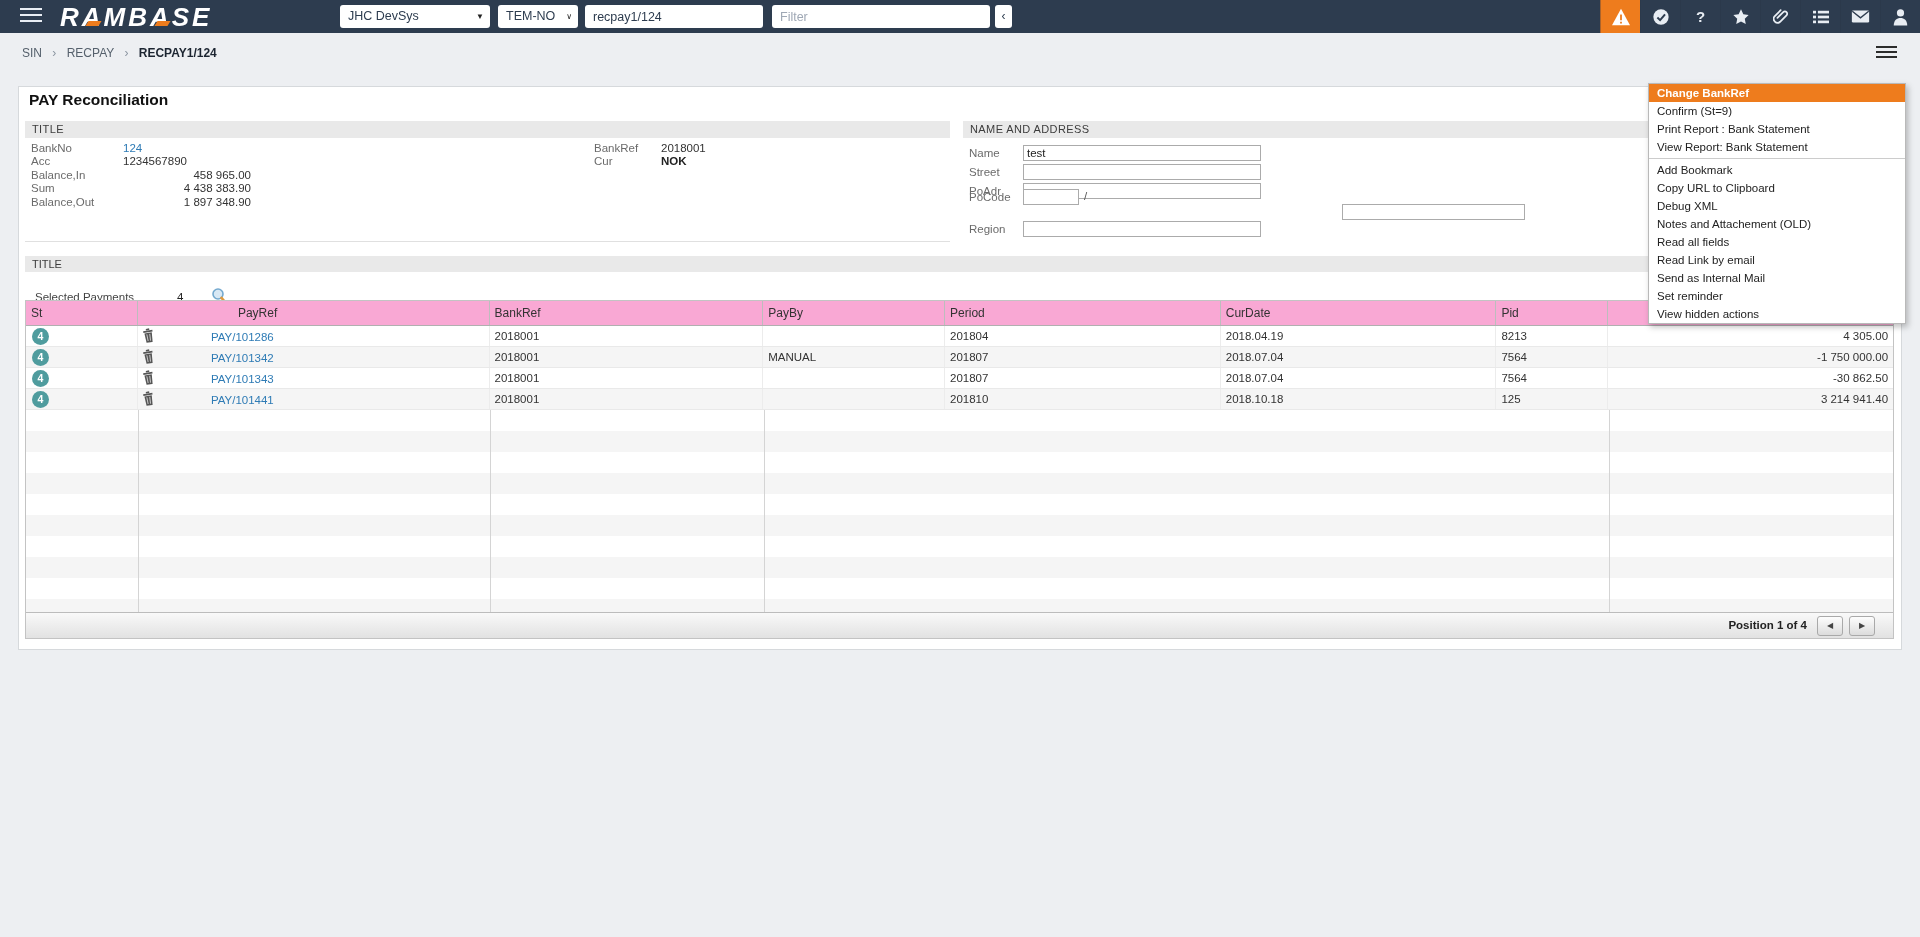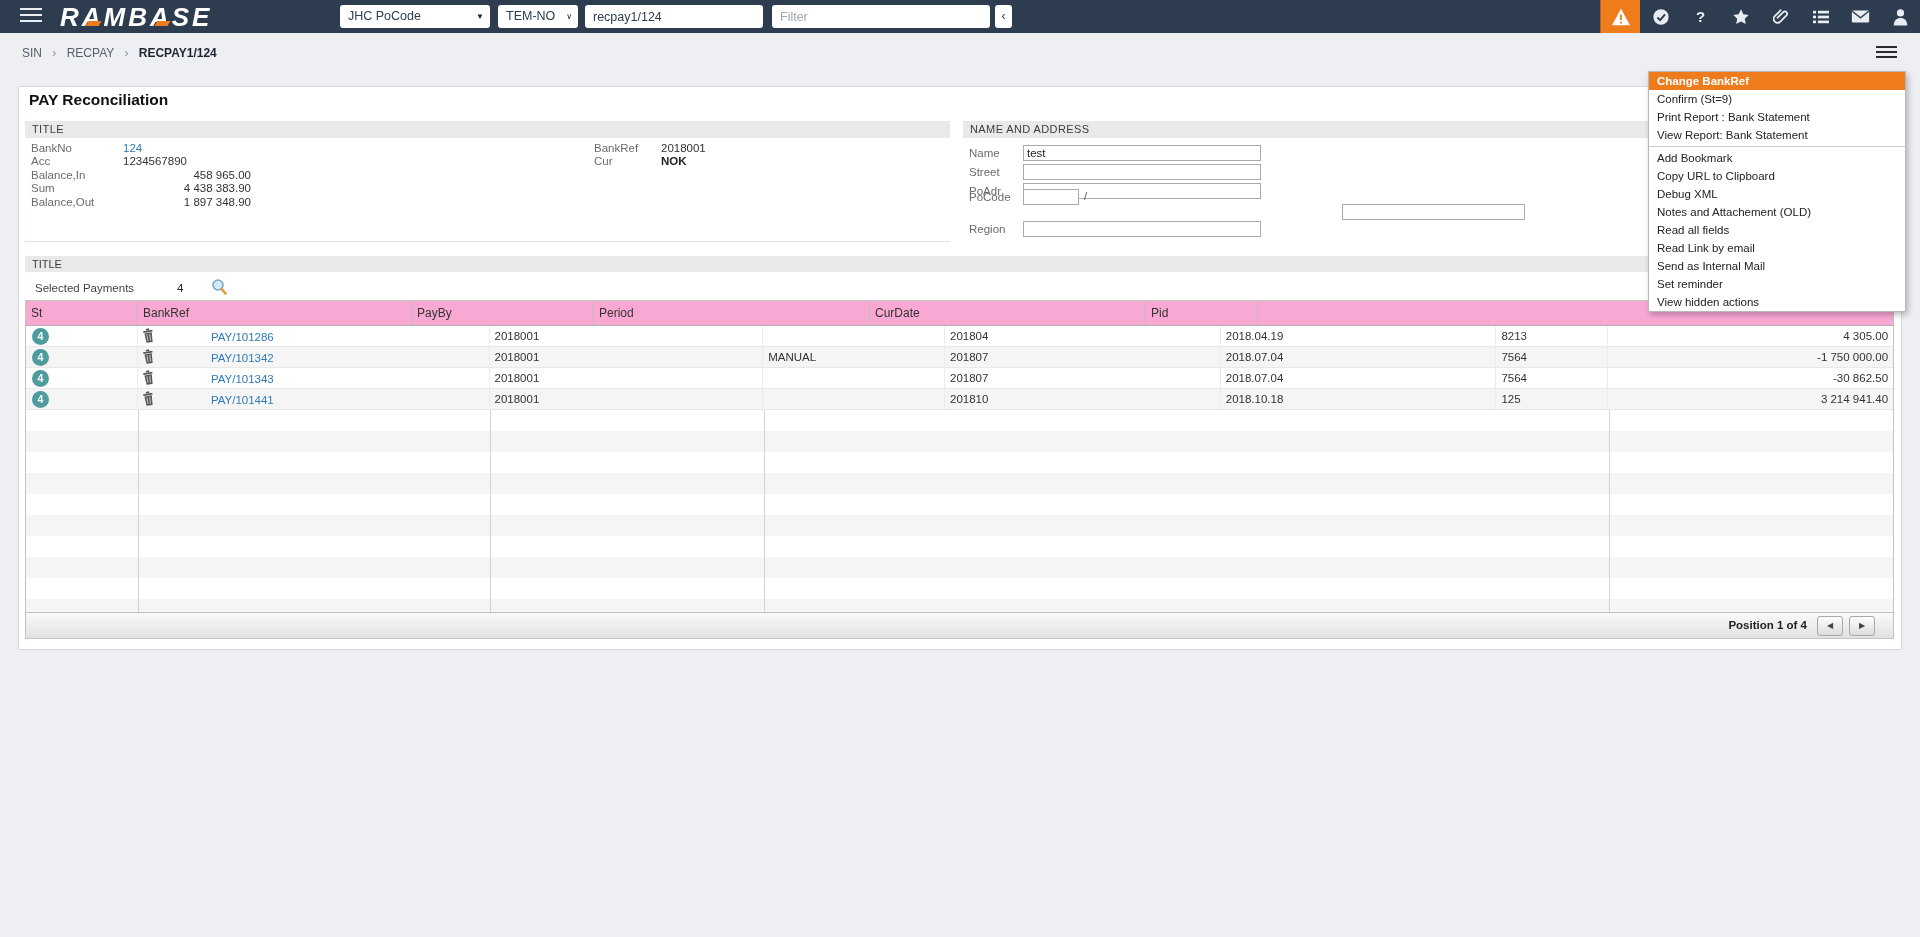--- a/index.html
+++ b/index.html
@@ -72,22 +72,22 @@
   .alabel { display:inline-block; width:54px; color:#6b6b6b; vertical-align:middle; }
   .ainput { height:16px; width:238px; border:1px solid #ababab; font-family:"Liberation Sans",sans-serif;
     font-size:11.5px; color:#222; padding:0 3px; outline:none; vertical-align:middle; }
   .ainput.small { width:56px; }
   .slash { margin-left:5px; color:#555; }
   .ainput.extra { position:absolute; left:379px; top:83px; width:183px; }
 
   
   .panel-hd2 { position:absolute; left:6px; top:169px; width:1872px; height:16px;
     background:#e9e9e9; font-size:11px; color:#3c3c3c; line-height:16px; padding-left:7px; }
-  .sel-row { position:absolute; left:6px; top:188px; width:1872px; height:27px;
-    border-bottom:1px solid #a3a3a3; font-size:11.5px; }
+  .sel-row { position:absolute; left:6px; top:197px; width:1872px; height:27px;
+    border-bottom:4px solid #a3a3a3; font-size:11.5px; }
   .sel-label { position:absolute; left:10px; top:7px; color:#444; }
   .sel-count { position:absolute; left:152px; top:7px; color:#222; }
   .sel-zoom { position:absolute; left:185px; top:3px; cursor:pointer; }
 
   .tbl { position:absolute; left:6px; top:213px; width:1869px;
     border:1px solid #c3c3c3; font-size:11.5px; }
   .thead { display:flex; height:25px; background:#f9a8d4; border-bottom:1px solid #b0b0b0; }
   .th { line-height:24px; font-size:12px; color:#333; padding-left:5px;
     border-right:1px solid #bdbdbd; overflow:hidden; white-space:nowrap; cursor:pointer; }
   .th:last-child { border-right:none; }
@@ -110,21 +110,21 @@
   .tempty .vdiv { position:absolute; top:0; bottom:0; width:1px; background:#d4d4d4; }
   .tfoot { height:26px; background:linear-gradient(#f9f9f9,#e2e2e2);
     border-top:1px solid #bcbcbc; position:relative; }
   .pos-text { position:absolute; right:86px; top:6px; font-size:11.5px; font-weight:bold; color:#222; }
   .pg-btn { position:absolute; top:3px; width:26px; height:20px; border:1px solid #a9a9a9;
     border-radius:3px; background:linear-gradient(#fdfdfd,#dcdcdc); color:#444;
     font-size:8px; line-height:18px; text-align:center; cursor:pointer; }
   .pg-prev { right:50px; } .pg-next { right:18px; }
 
   
-  .ctx-menu { position:absolute; left:1648px; top:71px; width:258px; background:#fff;
+  .ctx-menu { position:absolute; left:1648px; top:83px; width:258px; background:#fff;
     border:1px solid #b9b9b9; box-shadow:2px 3px 6px rgba(0,0,0,.25); z-index:40; }
   .ctx-item { height:18px; line-height:18px; font-size:11.5px; color:#222;
     padding-left:8px; white-space:nowrap; cursor:pointer; }
   .ctx-item.active { background:#ee7c1d; color:#fff; font-weight:bold; }
   .ctx-sep { height:1px; background:#ccc; margin:2px 0; }
 </style>
 </head>
 <body>
 
 <header class="navbar">
@@ -132,21 +132,21 @@
       <i></i>
       <i></i>
       <i></i>
     </div>
   <div class="logo">
     <span>RAMBASE</span>
     <span class="acc a1"></span>
     <span class="acc a2"></span>
   </div>
   <div class="nav-select sel-company">
-    <span>JHC PoCode</span>
+    <span>JHC DevSys</span>
     <span class="caret">▼</span>
   </div>
   <div class="nav-select sel-module">
     <span>TEM-NO</span>
     <span class="caret">∨</span>
   </div>
   <input class="nav-input inp-program" value="recpay1/124" style="">
   <input class="nav-input inp-filter" placeholder="Filter" style="">
   <button class="nav-collapse">‹</button>
   <div class="nav-icons">
@@ -262,20 +262,21 @@
       <svg width="18" height="19" viewBox="0 0 18 19">
           <circle cx="8" cy="7" r="5" fill="#d8e8f4" stroke="#74a9cf" stroke-width="1.6"></circle>
           <line x1="11.5" y1="10.8" x2="15.5" y2="15.5" stroke="#e09a3e" stroke-width="2.6" stroke-linecap="round"></line>
         </svg>
     </span>
   </div>
 
   <div class="tbl">
     <div class="thead">
         <div class="th c-st" style="width: 112px;">St</div>
+        <div class="th c-payref" style="width: 352px;">PayRef</div>
         <div class="th c-bankref" style="width: 274px;">BankRef</div>
         <div class="th c-payby" style="width: 182px;">PayBy</div>
         <div class="th c-period" style="width: 276px;">Period</div>
         <div class="th c-curdate" style="width: 276px;">CurDate</div>
         <div class="th c-pid" style="width: 112px;">Pid</div>
         <div class="th c-amount" style="width: 285px;"></div>
       </div>
     <div class="tbody">
         <div class="trow">
           <div class="td c-st" style="width: 112px;"><span class="st-badge">4</span></div>

